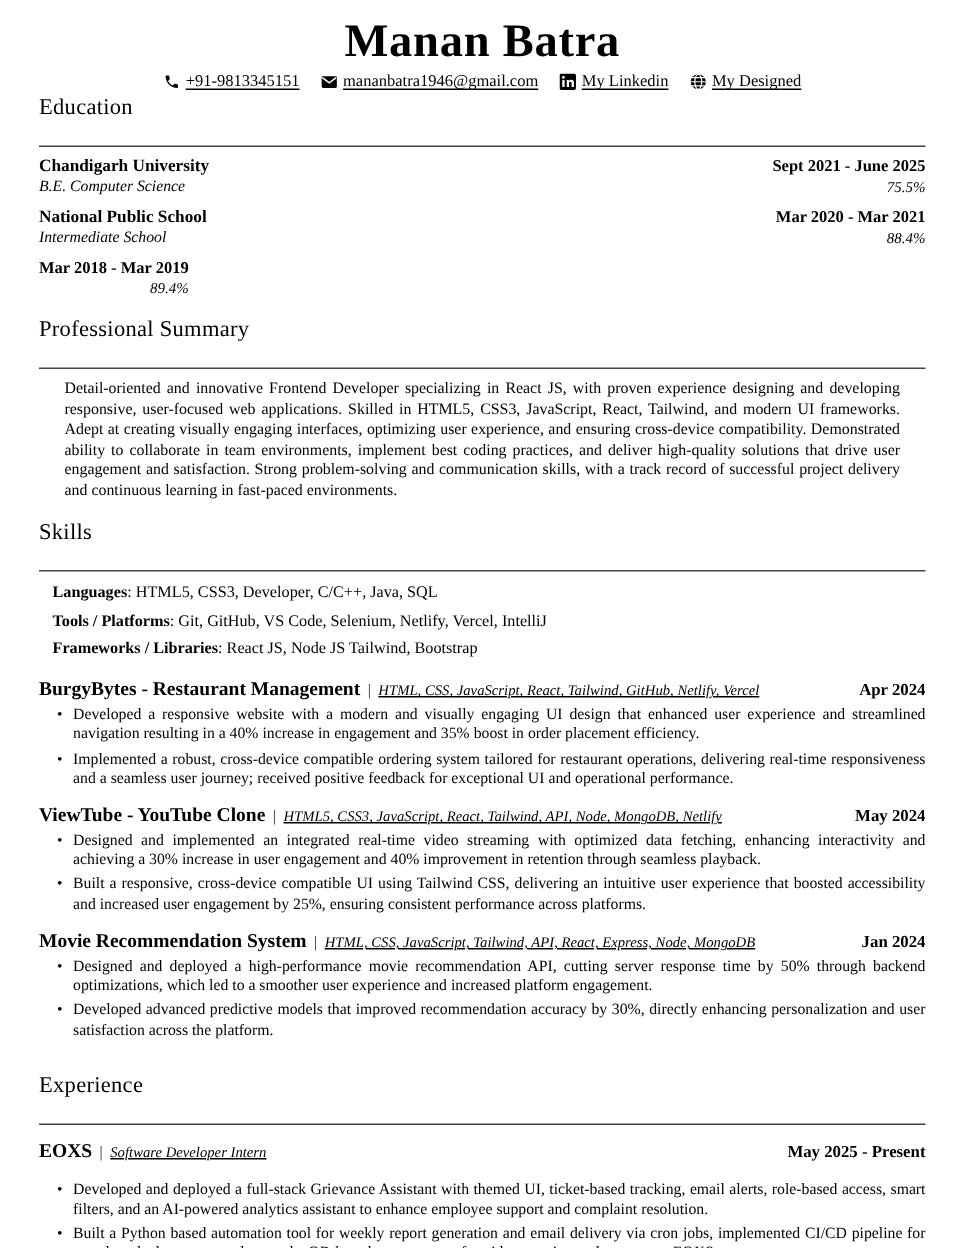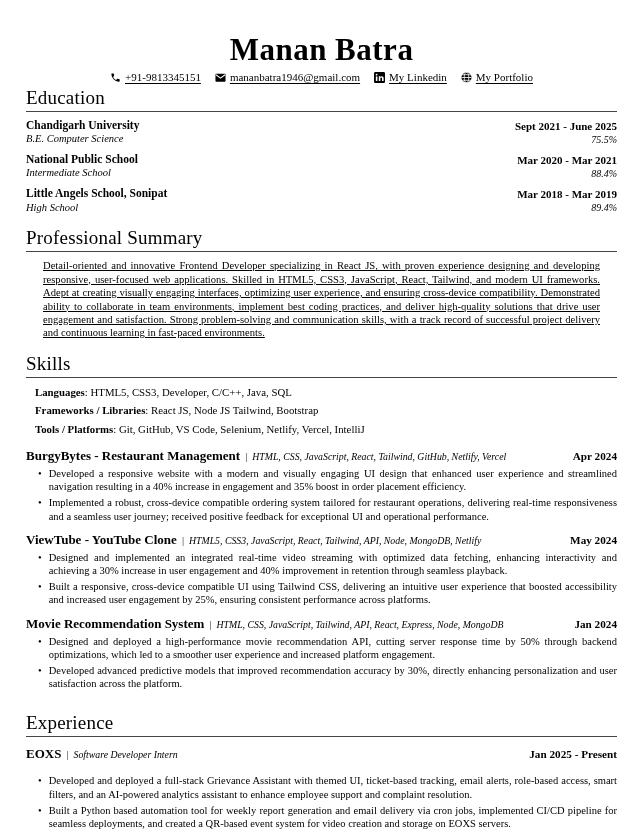--- a/index.html
+++ b/index.html
@@ -1,55 +1,55 @@
 <!DOCTYPE html>
 <html><head>
 <meta charset="utf-8">
 <style>
   * { margin:0; padding:0; box-sizing:border-box; }
   html,body { width:640px; height:832px; background:#ffffff; color:#000;
     font-family:"Liberation Serif", serif; overflow:hidden; }
-  .page { width:640px; height:800px; padding:10px 23px 0 26px;margin-top:23px; }
+  .page { width:640px; height:800px; padding:10px 23px 0 26px; }
 
   
   .name { text-align:center; font-size:31px; font-weight:700; letter-spacing:.5px; line-height:1.1; }
   .contact-row { display:flex; justify-content:center; align-items:center; gap:14px; margin-top:4px; font-size:11px; }
   .contact { display:inline-flex; align-items:center; gap:4px; color:#000; cursor:pointer; }
   .contact .label { text-decoration:underline; text-underline-offset:2px; }
   .cicon { display:inline-block; width:11px; height:11px; flex:0 0 auto; }
 
   
   .section { margin-top:13px; }
   .section-education { margin-top:4px; }
   .section-experience { margin-top:22px; }
-  .section-title { font-size:19px; font-weight:400; letter-spacing:.2px;
-    border-bottom:1px solid #444; padding-bottom:2px; }
-
-  
-  .edu-entry { display:flex; justify-content:space-between; align-items:flex-end; margin-top:6px; }
+  .section-title { font-size:15px; font-weight:400; letter-spacing:.2px;
+    border-bottom:1px solid #444; padding-bottom:16px; }
+
+  
+  .edu-entry { display:flex; justify-content:space-between; align-items:center; margin-top:6px; }
   .edu-institution { font-weight:700; font-size:11.5px; line-height:1.25; }
   .edu-degree { font-style:italic; font-size:10.5px; line-height:1.3; }
   .edu-right { text-align:right; }
   .edu-dates { font-weight:700; font-size:11px; line-height:1.3; }
   .edu-score { font-style:italic; font-size:10px; line-height:1.3; }
 
   
-  .summary-text { margin:7px 17px 0 17px; text-align:justify; font-size:10.6px; line-height:1.27;text-decoration:underline; }
+  .summary-text { margin:7px 17px 0 17px; text-align:justify; font-size:10.6px; line-height:1.27; }
 
   
   .skills-list { margin:8px 0 0 9px; }
   .skill-row { font-size:10.8px; margin-bottom:6.5px; }
   .skill-label { font-weight:700; }
 
   
   .entry { margin-top:9px; }
   .entry-header { display:flex; align-items:baseline; }
   .entry-name { font-weight:700; font-size:13px; white-space:nowrap; }
   .pipe { margin:0 5px; font-size:10.5px; color:#222; }
-  .entry-stack, .entry-role { font-style:italic; font-size:9.8px; }
+  .entry-stack, .entry-role { font-style:italic; font-size:9.8px;text-decoration:underline; }
   .entry-date { margin-left:auto; font-weight:700; font-size:11.2px; white-space:nowrap; padding-left:8px; }
   .bullets { margin:3px 0 0 12px; }
   .bullet { display:flex; gap:7px; margin-bottom:3px; font-size:10.5px; line-height:1.26; }
   .bullet .marker { flex:0 0 auto; }
   .bullet .btext { text-align:justify; }
   .gap-before-bullets .bullets { margin-top:12px; }
   .exp-second { margin-top:12px; }
 </style>
 </head>
 <body>
@@ -83,21 +83,21 @@
     <span class="contact">
       <svg class="cicon" viewBox="0 0 24 24">
           <circle cx="12" cy="12" r="11" fill="#000"></circle>
           <g stroke="#fff" stroke-width="1.8" fill="none">
             <ellipse cx="12" cy="12" rx="5" ry="11"></ellipse>
             <line x1="1" y1="12" x2="23" y2="12"></line>
             <line x1="2.6" y1="6" x2="21.4" y2="6"></line>
             <line x1="2.6" y1="18" x2="21.4" y2="18"></line>
           </g>
         </svg>
-      <span class="label">My Portfolio</span>
+      <span class="label">My Designed</span>
     </span>
   </div>
 
   <div class="section section-education">
     <div class="section-title">Education</div>
     <div class="edu-entry">
       <div>
         <div class="edu-institution">Chandigarh University</div>
         <div class="edu-degree">B.E. Computer Science</div>
       </div>
@@ -110,42 +110,38 @@
       <div>
         <div class="edu-institution">National Public School</div>
         <div class="edu-degree">Intermediate School</div>
       </div>
       <div class="edu-right">
         <div class="edu-dates">Mar 2020 - Mar 2021</div>
         <div class="edu-score">88.4%</div>
       </div>
     </div>
     <div class="edu-entry">
-      <div>
-        <div class="edu-institution">Little Angels School, Sonipat</div>
-        <div class="edu-degree">High School</div>
-      </div>
       <div class="edu-right">
         <div class="edu-dates">Mar 2018 - Mar 2019</div>
         <div class="edu-score">89.4%</div>
       </div>
     </div>
   </div>
 
   <div class="section">
     <div class="section-title">Professional Summary</div>
     <div class="summary-text">Detail-oriented and innovative Frontend Developer specializing in React JS, with proven experience designing and developing responsive, user-focused web applications. Skilled in HTML5, CSS3, JavaScript, React, Tailwind, and modern UI frameworks. Adept at creating visually engaging interfaces, optimizing user experience, and ensuring cross-device compatibility. Demonstrated ability to collaborate in team environments, implement best coding practices, and deliver high-quality solutions that drive user engagement and satisfaction. Strong problem-solving and communication skills, with a track record of successful project delivery and continuous learning in fast-paced environments.</div>
   </div>
 
   <div class="section">
     <div class="section-title">Skills</div>
     <div class="skills-list">
       <div class="skill-row"><span class="skill-label">Languages</span><span>: </span><span class="skill-value">HTML5, CSS3, Developer, C/C++, Java, SQL</span></div>
+      <div class="skill-row"><span class="skill-label">Tools / Platforms</span><span>: </span><span class="skill-value">Git, GitHub, VS Code, Selenium, Netlify, Vercel, IntelliJ</span></div>
       <div class="skill-row"><span class="skill-label">Frameworks / Libraries</span><span>: </span><span class="skill-value">React JS, Node JS Tailwind, Bootstrap</span></div>
-      <div class="skill-row"><span class="skill-label">Tools / Platforms</span><span>: </span><span class="skill-value">Git, GitHub, VS Code, Selenium, Netlify, Vercel, IntelliJ</span></div>
     </div>
   </div>
 
   <div class="section">
 
     <div class="entry">
       <div class="entry-header">
         <span class="entry-name">BurgyBytes - Restaurant Management</span>
         <span class="pipe">|</span>
         <span class="entry-stack">HTML, CSS, JavaScript, React, Tailwind, GitHub, Netlify, Vercel</span>
@@ -203,21 +199,21 @@
   </div>
 
   <div class="section section-experience">
     <div class="section-title">Experience</div>
 
     <div class="entry gap-before-bullets">
       <div class="entry-header">
         <span class="entry-name">EOXS</span>
         <span class="pipe">|</span>
         <span class="entry-role">Software Developer Intern</span>
-        <span class="entry-date">Jan 2025 - Present</span>
+        <span class="entry-date">May 2025 - Present</span>
       </div>
       <div class="bullets">
         <div class="bullet">
             <span class="marker">•</span>
             <span class="btext">Developed and deployed a full-stack Grievance Assistant with themed UI, ticket-based tracking, email alerts, role-based access, smart filters, and an AI-powered analytics assistant to enhance employee support and complaint resolution.</span>
           </div>
         <div class="bullet">
             <span class="marker">•</span>
             <span class="btext">Built a Python based automation tool for weekly report generation and email delivery via cron jobs, implemented CI/CD pipeline for seamless deployments, and created a QR-based event system for video creation and storage on EOXS servers.</span>
           </div>

